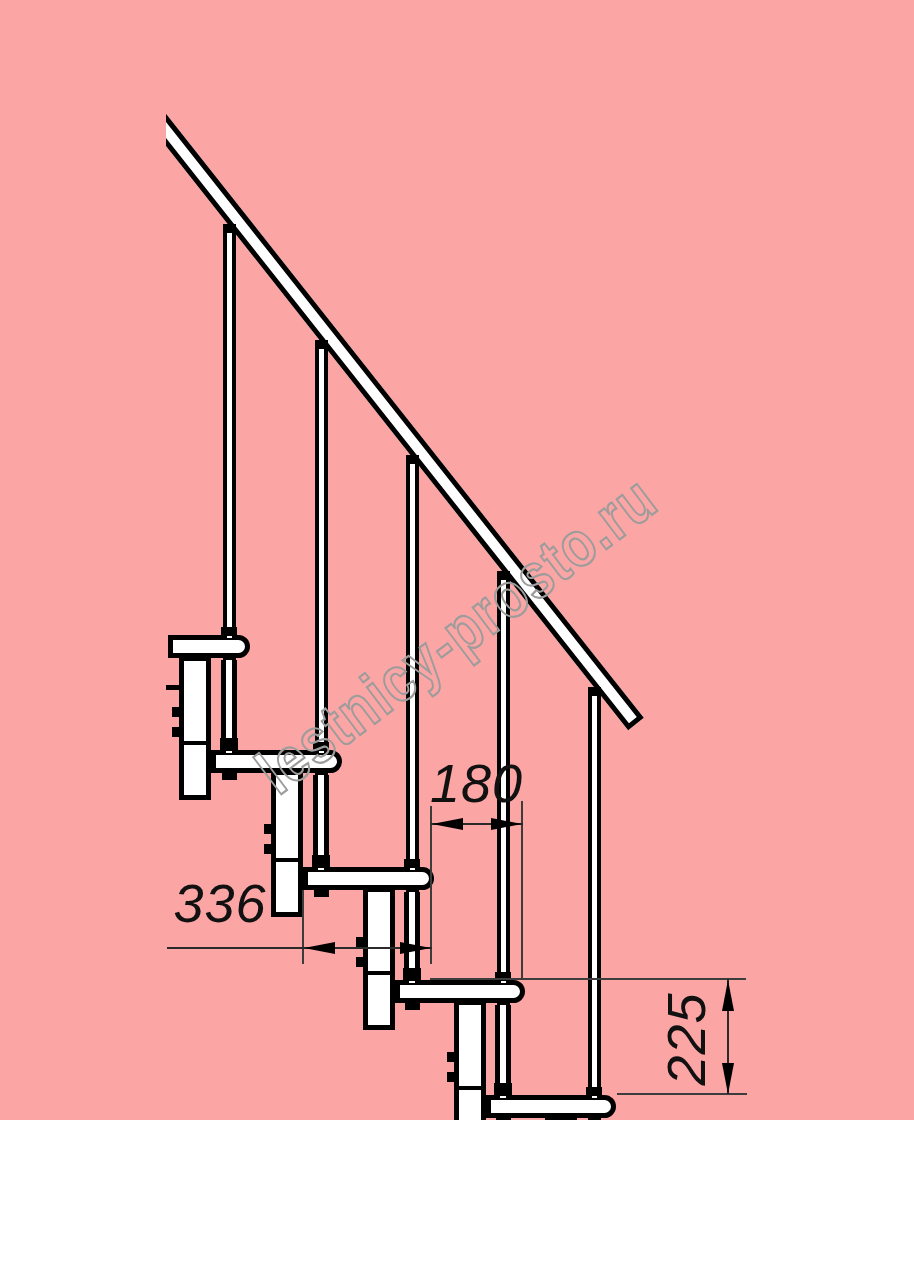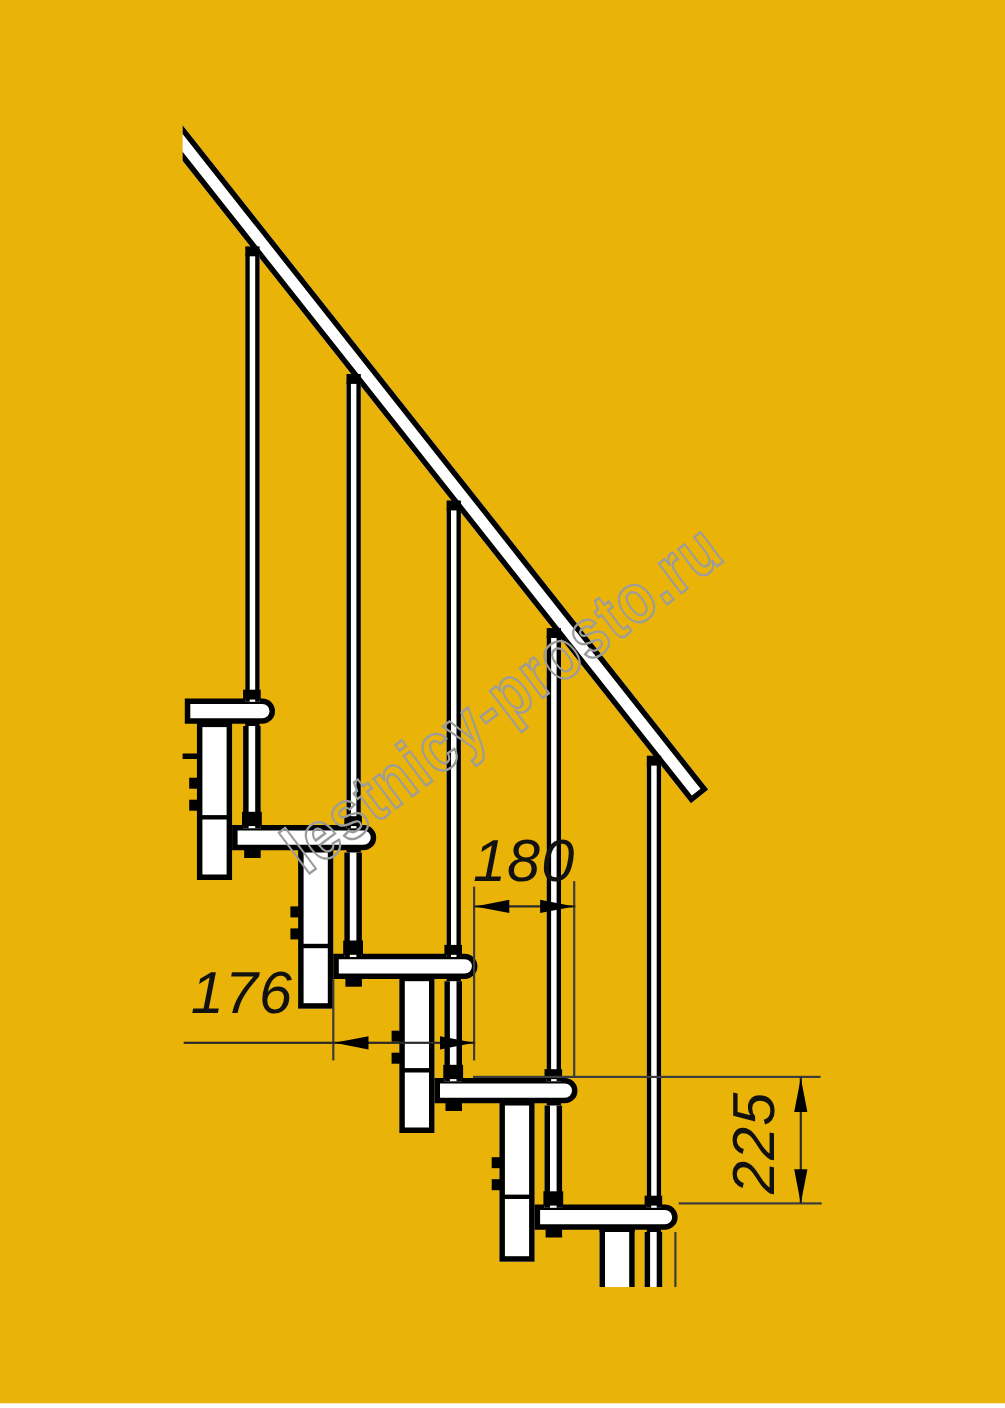--- a/index.html
+++ b/index.html
@@ -1,17 +1,17 @@
 <!DOCTYPE html>
 <html><head>
 <meta charset="utf-8">
 <style>
   html,body{margin:0;padding:0;background:#fff;}
   #canvas{
-    position:relative;width:914px;height:1276px;background:#eab308;overflow:hidden;
+    position:relative;width:914px;height:1120px;background:#fca5a5;overflow:hidden;
     font-family:"Liberation Sans",sans-serif;
   }
   .blk{position:absolute;background:#000;}
   .thin{position:absolute;background:#3c3c3c;}
   .dline{position:absolute;background:#2a2a2a;}
   .tread{position:absolute;background:#fff;border:5px solid #000;border-radius:0 12px 12px 0;box-sizing:border-box;}
   .col{position:absolute;background:#fff;border:5px solid #000;box-sizing:border-box;}
   .col.nocap{border-bottom:none;}
   .baluster{position:absolute;background:#fff;border-left:4px solid #000;border-right:4px solid #000;box-sizing:border-box;}
   .post{position:absolute;background:#fff;border-left:5px solid #000;border-right:5px solid #000;box-sizing:border-box;}
@@ -102,21 +102,21 @@
     <div class="arr-l" style="left:432px;top:818px;"></div>
     <div class="arr-r" style="left:491px;top:818px;"></div>
     <div class="dim-label" style="left:424px;top:756px;width:105px;">180</div>
   </div>
 
   <div>
     <div class="thin" style="left:302px;top:890px;width:2px;height:74px;"></div>
     <div class="dline" style="left:167px;top:947px;width:265px;height:2px;"></div>
     <div class="arr-l" style="left:304px;top:942px;"></div>
     <div class="arr-r" style="left:400px;top:942px;"></div>
-    <div class="dim-label" style="left:160px;top:876px;width:120px;">176</div>
+    <div class="dim-label" style="left:160px;top:876px;width:120px;">336</div>
   </div>
 
   <div>
     <div class="thin" style="left:430px;top:978px;width:316px;height:2px;"></div>
     <div class="thin" style="left:617px;top:1093px;width:130px;height:2px;"></div>
     <div class="dline" style="left:727px;top:979px;width:2px;height:115px;"></div>
     <div class="arr-u" style="left:722px;top:980px;"></div>
     <div class="arr-d" style="left:722px;top:1063px;"></div>
     <div class="dim-label rot90" style="left:628px;top:1012px;width:116px;">225</div>
   </div>

